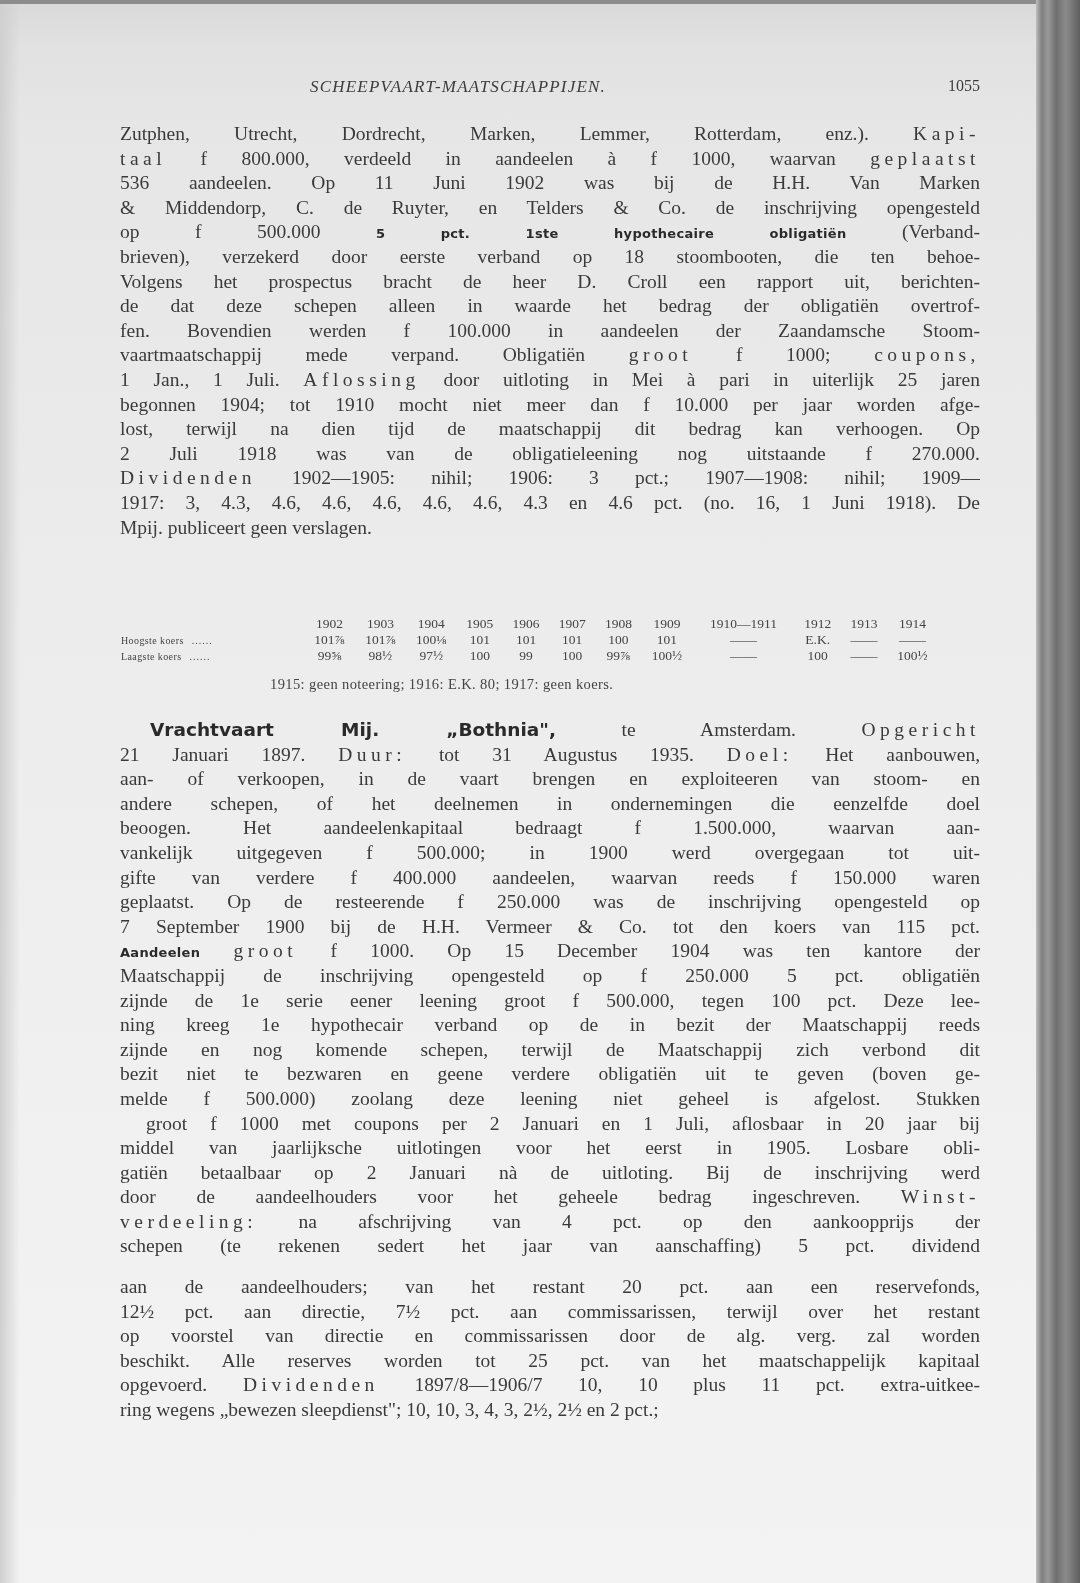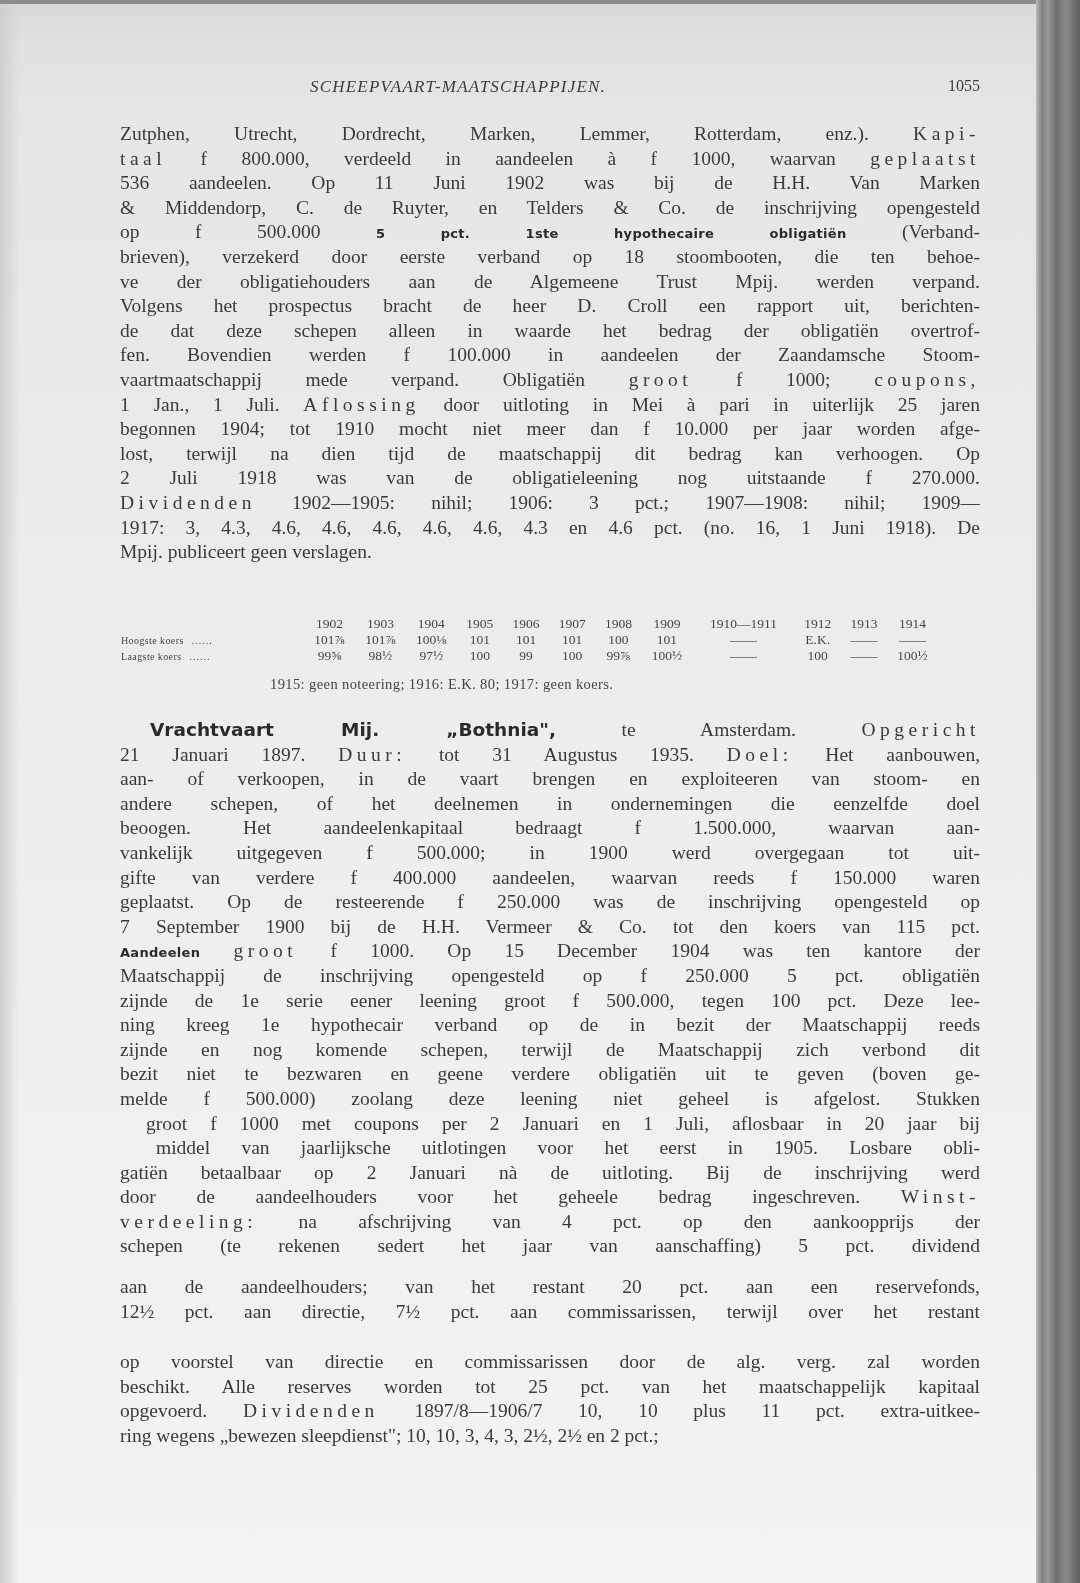--- a/index.html
+++ b/index.html
@@ -77,21 +77,20 @@
     <span class="page-number">1055</span>
   </div>
 
   <div class="body-text" id="para1">
       <div style="text-align: justify; text-align-last: justify; white-space: normal; overflow: hidden; height: 24.6px;"><span>Zutphen, Utrecht, Dordrecht, Marken, Lemmer, Rotterdam, enz.).   </span><span class="sp">Kapi-</span></div>
       <div style="text-align: justify; text-align-last: justify; white-space: normal; overflow: hidden; height: 24.6px;"><span class="sp">taal</span><span> f 800.000, verdeeld in aandeelen à f 1000, waarvan  </span><span class="sp">geplaatst</span></div>
       <div style="text-align: justify; text-align-last: justify; white-space: normal; overflow: hidden; height: 24.6px;"><span>536 aandeelen. Op 11 Juni 1902 was bij de H.H. Van Marken</span></div>
       <div style="text-align: justify; text-align-last: justify; white-space: normal; overflow: hidden; height: 24.6px;"><span>&amp; Middendorp, C. de Ruyter, en Telders &amp; Co. de inschrijving opengesteld</span></div>
       <div style="text-align: justify; text-align-last: justify; white-space: normal; overflow: hidden; height: 24.6px;"><span>op  f  500.000 </span><span class="b">5 pct. 1ste hypothecaire obligatiën</span><span> (Verband-</span></div>
       <div style="text-align: justify; text-align-last: justify; white-space: normal; overflow: hidden; height: 24.6px;"><span>brieven), verzekerd door eerste verband op 18 stoombooten, die ten behoe-</span></div>
-      <div style="text-align: justify; text-align-last: justify; white-space: normal; overflow: hidden; height: 24.6px;"><span>ve der obligatiehouders aan de Algemeene Trust Mpij. werden verpand.</span></div>
       <div style="text-align: justify; text-align-last: justify; white-space: normal; overflow: hidden; height: 24.6px;"><span>Volgens het prospectus bracht de heer D. Croll een rapport uit, berichten-</span></div>
       <div style="text-align: justify; text-align-last: justify; white-space: normal; overflow: hidden; height: 24.6px;"><span>de dat deze schepen alleen in waarde het bedrag der obligatiën overtrof-</span></div>
       <div style="text-align: justify; text-align-last: justify; white-space: normal; overflow: hidden; height: 24.6px;"><span>fen. Bovendien werden f 100.000 in aandeelen der Zaandamsche Stoom-</span></div>
       <div style="text-align: justify; text-align-last: justify; white-space: normal; overflow: hidden; height: 24.6px;"><span>vaartmaatschappij mede verpand. Obligatiën </span><span class="sp">groot</span><span> f 1000; </span><span class="sp">coupons,</span></div>
       <div style="text-align: justify; text-align-last: justify; white-space: normal; overflow: hidden; height: 24.6px;"><span>1 Jan., 1 Juli.   </span><span class="sp">Aflossing</span><span> door uitloting in Mei à pari in uiterlijk 25 jaren</span></div>
       <div style="text-align: justify; text-align-last: justify; white-space: normal; overflow: hidden; height: 24.6px;"><span>begonnen 1904; tot 1910 mocht niet meer dan f 10.000 per jaar worden afge-</span></div>
       <div style="text-align: justify; text-align-last: justify; white-space: normal; overflow: hidden; height: 24.6px;"><span>lost, terwijl na dien tijd de maatschappij dit bedrag kan verhoogen. Op</span></div>
       <div style="text-align: justify; text-align-last: justify; white-space: normal; overflow: hidden; height: 24.6px;"><span>2 Juli 1918 was van de obligatieleening nog uitstaande f 270.000.</span></div>
       <div style="text-align: justify; text-align-last: justify; white-space: normal; overflow: hidden; height: 24.6px;"><span class="sp">Dividenden</span><span> 1902—1905: nihil; 1906: 3 pct.; 1907—1908: nihil; 1909—</span></div>
       <div style="text-align: justify; text-align-last: justify; white-space: normal; overflow: hidden; height: 24.6px;"><span>1917: 3, 4.3, 4.6, 4.6, 4.6, 4.6, 4.6, 4.3 en 4.6 pct. (no. 16, 1 Juni 1918). De</span></div>
@@ -162,27 +161,27 @@
       <div style="text-align: justify; text-align-last: justify; white-space: normal; overflow: hidden; height: 24.6px;"><span>geplaatst. Op de resteerende f 250.000 was de inschrijving opengesteld op</span></div>
       <div style="text-align: justify; text-align-last: justify; white-space: normal; overflow: hidden; height: 24.6px;"><span>7 September 1900 bij de H.H. Vermeer &amp; Co. tot den koers van 115 pct.</span></div>
       <div style="text-align: justify; text-align-last: justify; white-space: normal; overflow: hidden; height: 24.6px;"><span class="b">Aandeelen</span><span> </span><span class="sp">groot</span><span> f 1000. Op 15 December 1904 was ten kantore der</span></div>
       <div style="text-align: justify; text-align-last: justify; white-space: normal; overflow: hidden; height: 24.6px;"><span>Maatschappij de inschrijving opengesteld op f 250.000 5 pct. obligatiën</span></div>
       <div style="text-align: justify; text-align-last: justify; white-space: normal; overflow: hidden; height: 24.6px;"><span>zijnde de 1e serie eener leening groot f 500.000, tegen 100 pct. Deze lee-</span></div>
       <div style="text-align: justify; text-align-last: justify; white-space: normal; overflow: hidden; height: 24.6px;"><span>ning kreeg 1e hypothecair verband op de in bezit der Maatschappij reeds</span></div>
       <div style="text-align: justify; text-align-last: justify; white-space: normal; overflow: hidden; height: 24.6px;"><span>zijnde en nog komende schepen, terwijl de Maatschappij zich verbond dit</span></div>
       <div style="text-align: justify; text-align-last: justify; white-space: normal; overflow: hidden; height: 24.6px;"><span>bezit niet te bezwaren en geene verdere obligatiën uit te geven (boven ge-</span></div>
       <div style="text-align: justify; text-align-last: justify; white-space: normal; overflow: hidden; height: 24.6px;"><span>melde f 500.000) zoolang deze leening niet geheel is afgelost. Stukken</span></div>
       <div style="text-align: justify; text-align-last: justify; white-space: normal; overflow: hidden; height: 24.6px; margin-left: 26px;"><span>groot f 1000 met coupons per 2 Januari en 1 Juli, aflosbaar in 20 jaar bij</span></div>
-      <div style="text-align: justify; text-align-last: justify; white-space: normal; overflow: hidden; height: 24.6px; margin-left: 36px;"><span>middel van jaarlijksche uitlotingen voor het eerst in 1905. Losbare obli-</span></div>
+      <div style="text-align: justify; text-align-last: justify; white-space: normal; overflow: hidden; height: 24.6px;"><span>middel van jaarlijksche uitlotingen voor het eerst in 1905. Losbare obli-</span></div>
       <div style="text-align: justify; text-align-last: justify; white-space: normal; overflow: hidden; height: 24.6px;"><span>gatiën betaalbaar op 2 Januari nà de uitloting. Bij de inschrijving werd</span></div>
       <div style="text-align: justify; text-align-last: justify; white-space: normal; overflow: hidden; height: 24.6px;"><span>door de aandeelhouders voor het geheele bedrag ingeschreven. </span><span class="sp">Winst-</span></div>
       <div style="text-align: justify; text-align-last: justify; white-space: normal; overflow: hidden; height: 24.6px;"><span class="sp">verdeeling:</span><span> na afschrijving van 4 pct. op den aankoopprijs der</span></div>
       <div style="text-align: justify; text-align-last: justify; white-space: normal; overflow: hidden; height: 24.6px;"><span>schepen (te rekenen sedert het jaar van aanschaffing) 5 pct. dividend</span></div>
       <div style="text-align: justify; text-align-last: justify; white-space: normal; overflow: hidden; height: 24.6px; margin-top: 16px;"><span>aan de aandeelhouders; van het restant 20 pct. aan een reservefonds,</span></div>
       <div style="text-align: justify; text-align-last: justify; white-space: normal; overflow: hidden; height: 24.6px;"><span>12½ pct. aan directie, 7½ pct. aan commissarissen, terwijl over het restant</span></div>
-      <div style="text-align: justify; text-align-last: justify; white-space: normal; overflow: hidden; height: 24.6px; margin-top: 26px;"><span>op voorstel van directie en commissarissen door de alg. verg. zal worden</span></div>
+      <div style="text-align: justify; text-align-last: justify; white-space: normal; overflow: hidden; height: 24.6px;"><span>op voorstel van directie en commissarissen door de alg. verg. zal worden</span></div>
       <div style="text-align: justify; text-align-last: justify; white-space: normal; overflow: hidden; height: 24.6px;"><span>beschikt. Alle reserves worden tot 25 pct. van het maatschappelijk kapitaal</span></div>
       <div style="text-align: justify; text-align-last: justify; white-space: normal; overflow: hidden; height: 24.6px;"><span>opgevoerd. </span><span class="sp">Dividenden</span><span> 1897/8—1906/7 10, 10 plus 11 pct. extra-uitkee-</span></div>
       <div style="text-align: justify; text-align-last: left; white-space: normal; overflow: hidden; height: 24.6px;"><span>ring wegens „bewezen sleepdienst"; 10, 10, 3, 4, 3, 2½, 2½ en 2 pct.;</span></div>
     </div>
 </div>
 
 <div class="spine"></div>
 
 </body></html>

